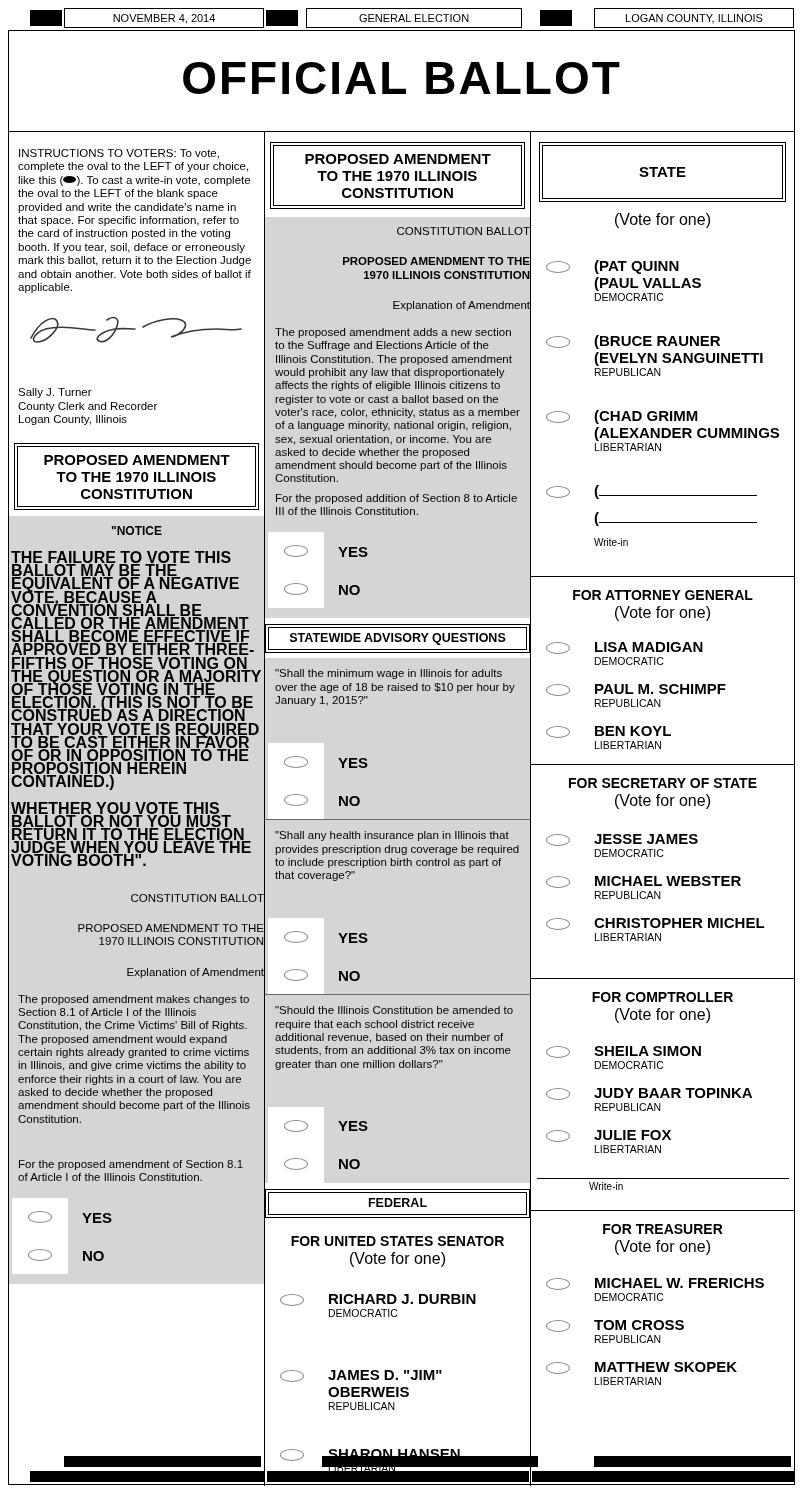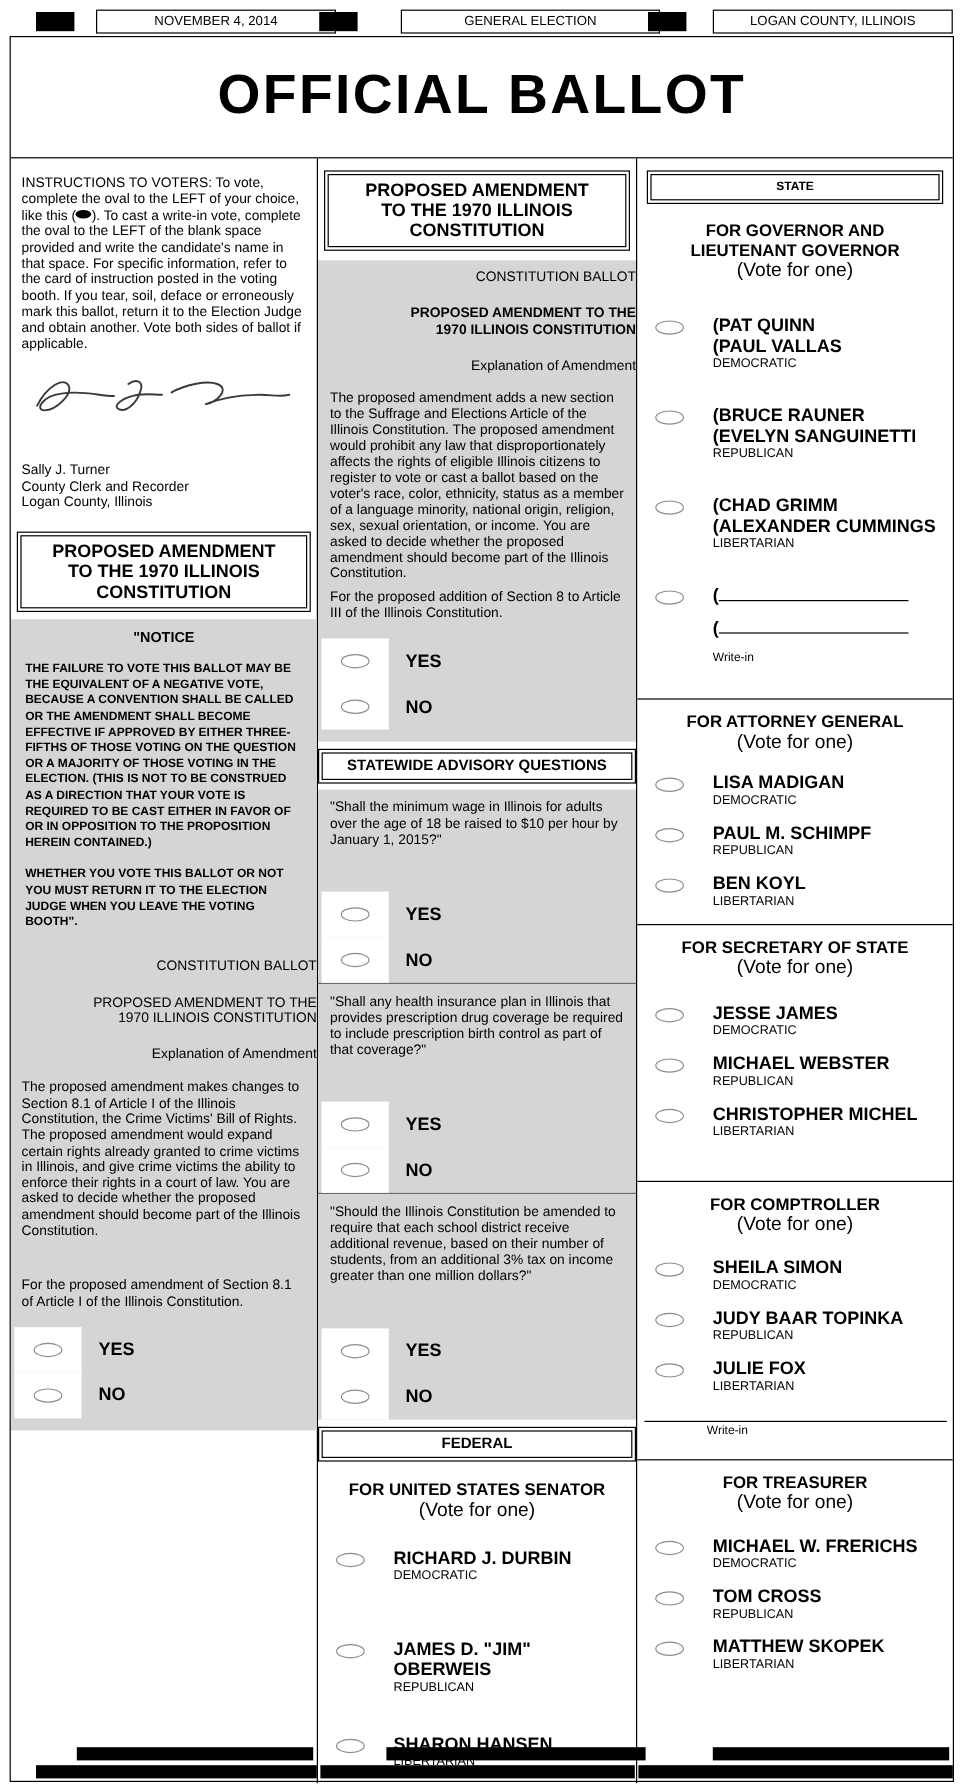--- a/index.html
+++ b/index.html
@@ -37,26 +37,26 @@
   
   .dblbox { border:1px solid #000; padding:2px; background:#fff; }
   .dblbox .inner { border:1px solid #000; text-align:center; font-weight:bold; }
   .box-amend { margin:16px 5px 6px; }
   .box-amend .inner { font-size:15px; line-height:17px; padding:4px 2px; }
   .box-mid-amend { margin:10px 5px 8px; }
   .box-mid-amend .inner { font-size:15px; line-height:17px; padding:4px 2px; }
   .box-small { margin:6px 0 5px; }
   .box-small .inner { font-size:12.5px; line-height:15px; padding:3px 2px; }
   .box-state { margin:10px 8px 4px; }
-  .box-state .inner { font-size:10px; line-height:16px; padding:2px; }
+  .box-state .inner { font-size:15px; line-height:16px; padding:18px; }
 
   
   .gray { background:#d5d5d5; padding-bottom:10px; }
   .notice-title { text-align:center; font-weight:bold; font-size:12px; padding-top:8px; }
-  .notice { font-weight:bold; font-size:10px; line-height:13.2px; padding:0 12px; margin-top:13px; }
+  .notice { font-weight:bold; font-size:16px; line-height:13.2px; padding:0 2px; margin-top:13px; }
   .gray .center-line { margin-top:17px; }
   .gray .body-text { margin-top:10px; }
   .gray .proposal { margin-top:32px; }
   .mid-proposal { margin-top:6px !important; }
   .gray .subtitle-bold { font-weight:bold; }
 
   
   .opt-row { display:flex; align-items:center; height:38px; margin-left:3px; }
   .opt-white { width:56px; height:38px; background:#fff; display:flex; align-items:center; justify-content:center; flex:none; }
   .opt-label { font-weight:bold; font-size:15px; margin-left:14px; }
@@ -92,25 +92,25 @@
   .cwline { border-top:1px solid #000; margin:22px 5px 0 6px; }
   .cwlabel { font-size:10px; margin:2px 0 6px 58px; }
 
   
   .bmark { position:absolute; height:11px; background:#000; }
 </style>
 </head>
 <body>
 
 <div class="tmark" style="left:30px"></div>
-<div class="hbox" style="left:80px;width:200px">
+<div class="hbox" style="left:64px;width:200px">
     <span>NOVEMBER 4, 2014</span>
   </div>
 <div class="tmark" style="left:266px"></div>
-<div class="hbox" style="left:334px;width:216px">
+<div class="hbox" style="left:306px;width:216px">
     <span>GENERAL ELECTION</span>
   </div>
 <div class="tmark" style="left:540px"></div>
 <div class="hbox" style="left:594px;width:200px">
     <span>LOGAN COUNTY, ILLINOIS</span>
   </div>
 
 <div class="main">
   <div class="title">OFFICIAL BALLOT</div>
 
@@ -283,22 +283,20 @@
         </div>
       </div>
     </div>
 
     <div class="col col-right">
       <div class="dblbox box-state">
         <div class="inner">STATE</div>
       </div>
 
       <div class="contest first">
-        <div class="c-title">FOR GOVERNOR AND
-LIEUTENANT GOVERNOR</div>
         <div class="c-vote">(Vote for one)</div>
         <div class="cand cand-g">
           <span class="oval"></span>
           <div class="ctext">
             <div class="cname">(PAT QUINN
 (PAUL VALLAS</div>
             <div class="cparty">DEMOCRATIC</div>
           </div>
         </div>
         <div class="cand cand-g">

